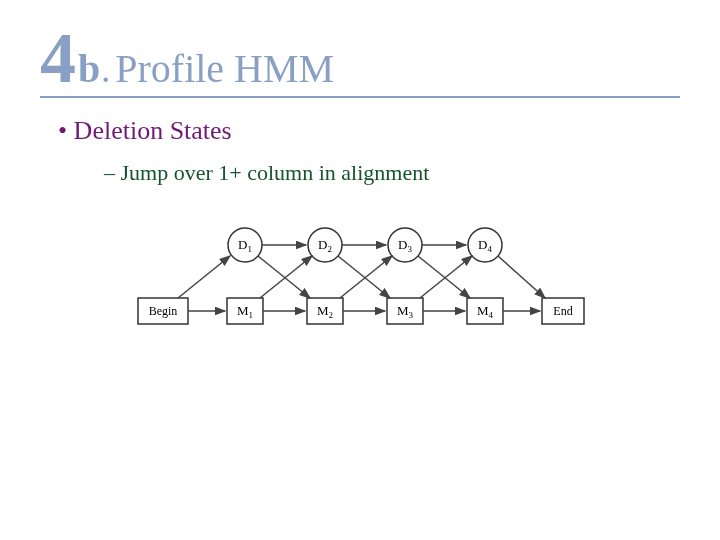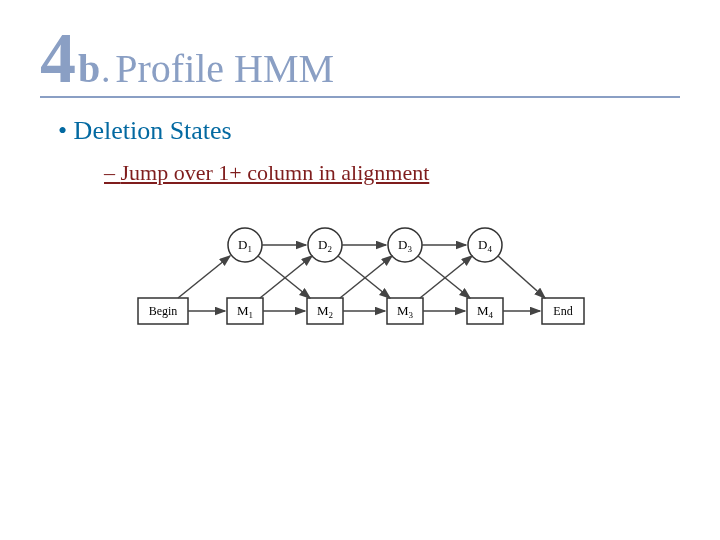--- a/index.html
+++ b/index.html
@@ -36,33 +36,32 @@
     color: #8a9fc4;
     margin: 0 6px 0 2px;
   }
   .title-text {
     font-size: 40px;
     font-weight: normal;
     color: #8a9fc4;
   }
   .bullet1 {
     font-size: 26px;
-    color: #0369a1;
+    color: #701a75;
     margin-left: 18px;
     margin-bottom: 14px;
   }
   .bullet1::before {
     content: "•  ";
   }
   .bullet2 {
     font-size: 22px;
-    color: #7f1d1d;
+    color: #14532d;
     margin-left: 64px;
     margin-bottom: 24px;
-    text-decoration: underline;
   }
   .bullet2::before {
     content: "–  ";
   }
   .diagram {
     display: block;
     margin: 10px auto 0 auto;
   }
 </style>
 </head>

